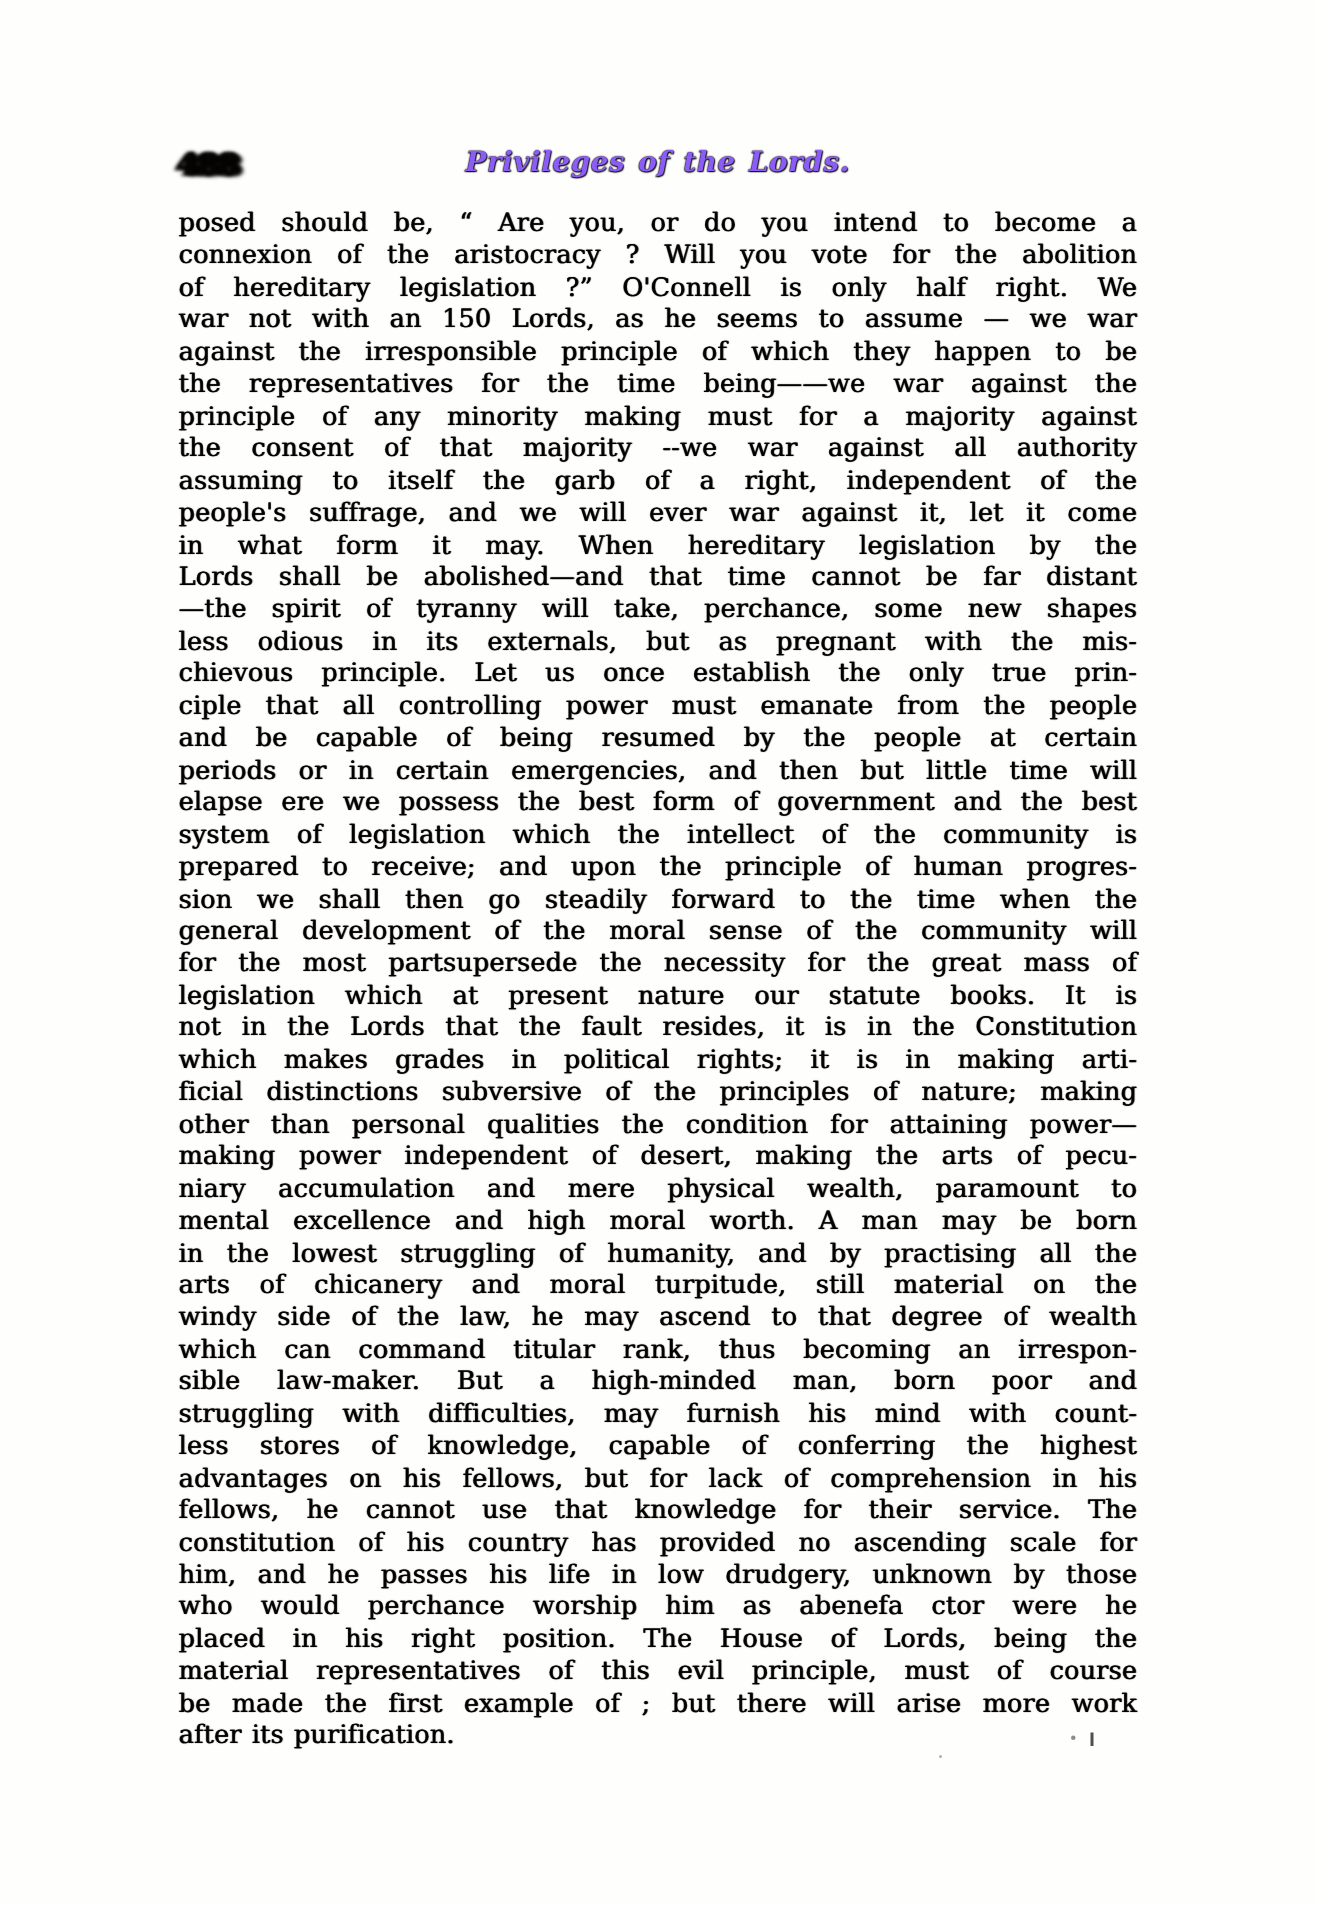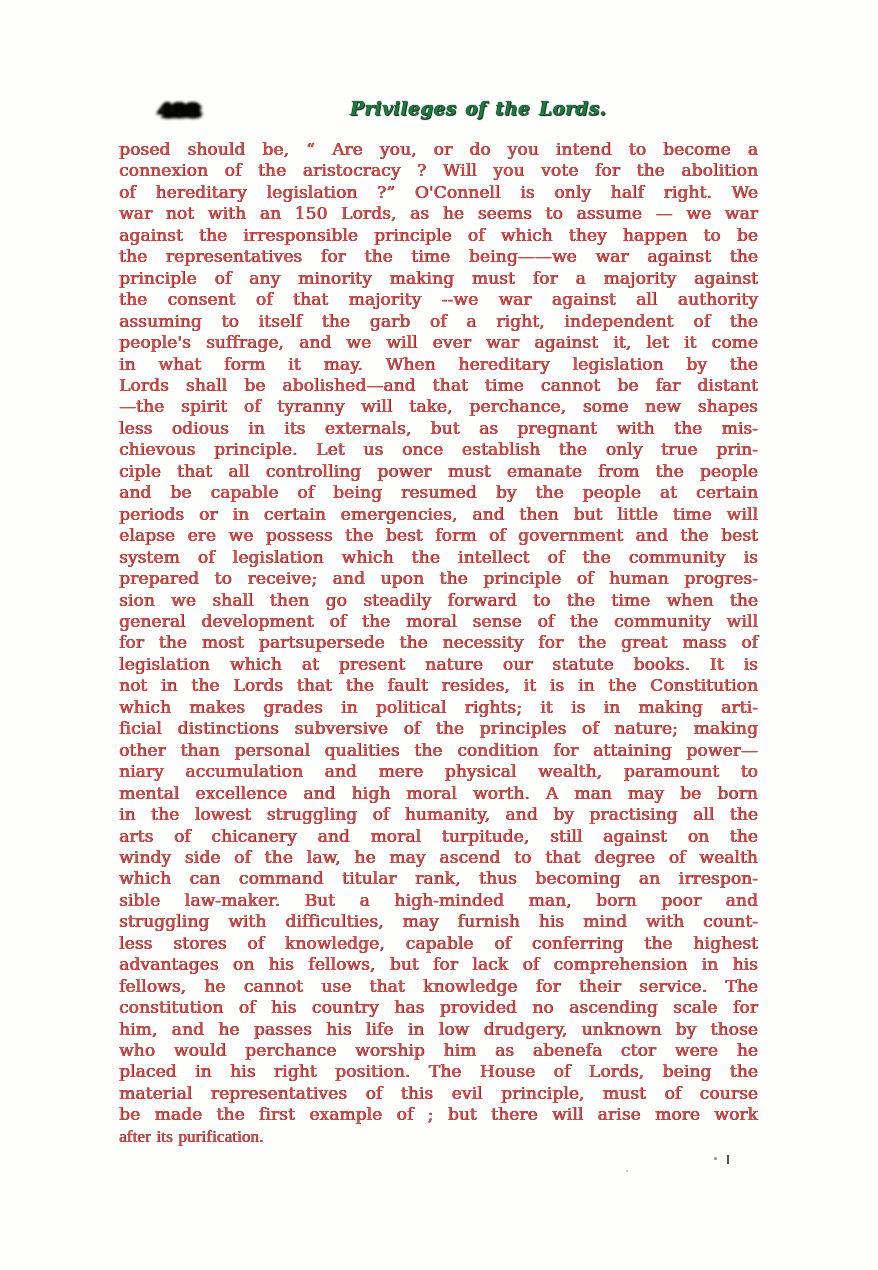--- a/index.html
+++ b/index.html
@@ -11,21 +11,20 @@
     overflow: hidden;
     font-family: "DejaVu Serif", "Liberation Serif", serif;
     color: #1b150e;
   }
   .header {
     position: absolute;
     top: 98px;
     left: 119px;
     width: 639px;
     height: 30px;
-    margin-left: 40px;
   }
   .pagenum {
     position: absolute;
     left: -2px;
     top: 1px;
     font-size: 19px;
     font-weight: bold;
     letter-spacing: -2px;
     color: #060402;
     text-shadow: 0 0 2.2px #000, 1.8px 0.6px 1.6px #000,
@@ -39,43 +38,43 @@
     position: absolute;
     left: 0;
     right: 0;
     top: 0;
     text-align: center;
     font-size: 18.5px;
     font-style: italic;
     font-weight: bold;
     letter-spacing: 0.4px;
     word-spacing: 2px;
-    color: #15803d;
+    color: #8b5cf6;
     text-shadow: 0 0 1px #000, 0.7px 0.5px 0.9px rgba(0,0,0,0.9),
                  -0.5px 0.4px 0.8px rgba(0,0,0,0.65);
     filter: blur(0.4px);
   }
   .bodyblock {
     position: absolute;
     top: 139px;
     left: 119px;
     width: 639px;
   }
   .line {
     font-size: 17px;
     line-height: 21.45px;
     text-align: justify;
     text-align-last: justify;
     letter-spacing: 0.12px;
     word-spacing: 1.2px;
-    color: #ef4444;
+    color: #000000;
     text-shadow: 0.45px 0.2px 0.55px rgba(18,12,5,0.9),
                  -0.3px 0.3px 0.5px rgba(18,12,5,0.55);
   }
-  .line.last { text-align-last: left; font-family: Liberation Serif, serif; }
+  .line.last { text-align-last: left; }
   .speck { position: absolute; }
   .speck-dot-a { left: 714px; top: 1157px; width: 3px; height: 3px; border-radius: 50%; background: #8d8d8d; }
   .speck-tick  { left: 727px; top: 1155px; width: 2px; height: 9px; background: #4f4f4f; }
   .speck-dot-b { left: 626px; top: 1170px; width: 2px; height: 2px; border-radius: 50%; background: #b0b0b0; }
 </style>
 </head>
 <body>
 
 <div class="page">
 
@@ -107,24 +106,25 @@
       <div class="line">system of legislation which the intellect of the community is</div>
       <div class="line">prepared to receive; and upon the principle of human progres-</div>
       <div class="line">sion we shall then go steadily forward to the time when the</div>
       <div class="line">general development of the moral sense of the community will</div>
       <div class="line">for the most partsupersede the necessity for the great mass of</div>
       <div class="line">legislation which at present nature our statute books.  It is</div>
       <div class="line">not in the Lords that the fault resides, it is in the Constitution</div>
       <div class="line">which makes grades in political rights; it is in making arti-</div>
       <div class="line">ficial distinctions subversive of the principles of nature; making</div>
       <div class="line">other than personal qualities the condition for attaining power—</div>
+      <div class="line">making power independent of desert, making the arts of pecu-</div>
       <div class="line">niary accumulation and mere physical wealth, paramount to</div>
       <div class="line">mental excellence and high moral worth.  A man may be born</div>
       <div class="line">in the lowest struggling of humanity, and by practising all the</div>
-      <div class="line">arts of chicanery and moral turpitude, still against on the</div>
+      <div class="line">arts of chicanery and moral turpitude, still material on the</div>
       <div class="line">windy side of the law, he may ascend to that degree of wealth</div>
       <div class="line">which can command titular rank, thus becoming an irrespon-</div>
       <div class="line">sible law-maker.  But a high-minded man, born poor and</div>
       <div class="line">struggling with difficulties, may furnish his mind with count-</div>
       <div class="line">less stores of knowledge, capable of conferring the highest</div>
       <div class="line">advantages on his fellows, but for lack of comprehension in his</div>
       <div class="line">fellows, he cannot use that knowledge for their service.  The</div>
       <div class="line">constitution of his country has provided no ascending scale for</div>
       <div class="line">him, and he passes his life in low drudgery, unknown by those</div>
       <div class="line">who would perchance worship him as abenefa ctor were he</div>

